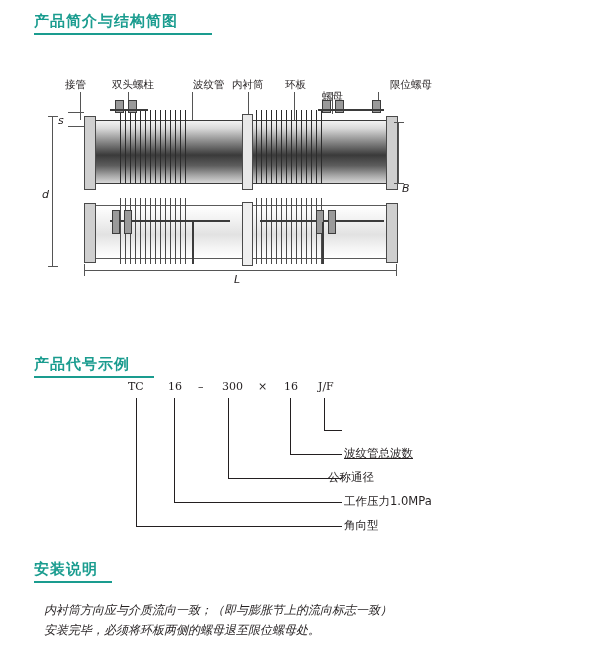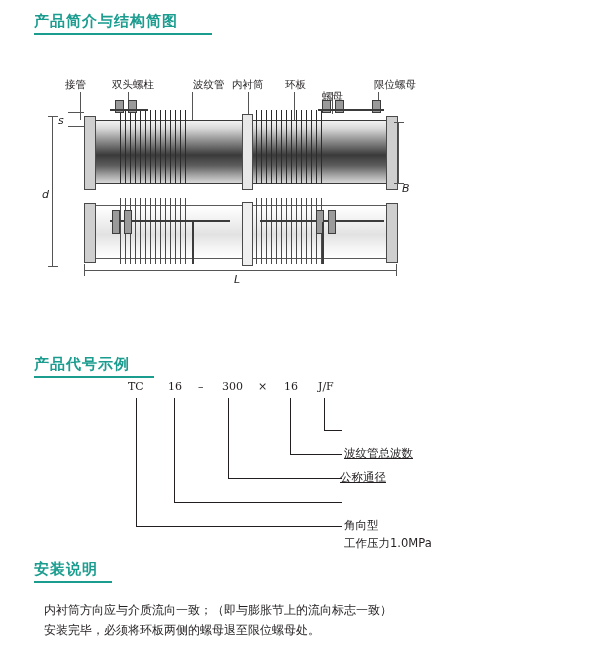--- a/index.html
+++ b/index.html
@@ -120,37 +120,38 @@
     color: #231f20;
   }
 
   
   .note {
     position: absolute;
     font-size: 12px;
     line-height: 20px;
     color: #231f20;
     white-space: nowrap;
+    font-style: italic;
   }
 </style>
 </head>
 <body>
 
 <div class="section-title title-1">产品简介与结构简图</div>
 <div class="teal-underline" style="left:34px; top:33px; width:178px;"></div>
 
 <div class="diagram">
 
   <div class="dlabel" style="left:5px;  top:8px;">接管</div>
   <div class="dlabel" style="left:52px; top:8px;">双头螺柱</div>
   <div class="dlabel" style="left:118px;top:8px;margin-left:15px;">波纹管</div>
   <div class="dlabel" style="left:172px;top:8px;">内衬筒</div>
   <div class="dlabel" style="left:225px;top:8px;">环板</div>
   <div class="dlabel" style="left:262px;top:20px;">螺母</div>
-  <div class="dlabel" style="left:298px;top:8px;padding-left:16px;">限位螺母</div>
+  <div class="dlabel" style="left:314px;top:8px;padding-left:16px;">限位螺母</div>
 
   <div class="vline" style="left:20px;  top:22px; height:28px;"></div>
   <div class="vline" style="left:68px;  top:22px; height:18px;"></div>
   <div class="vline" style="left:132px; top:22px; height:36px;"></div>
   <div class="vline" style="left:188px; top:22px; height:50px;"></div>
   <div class="vline" style="left:234px; top:22px; height:30px;"></div>
   <div class="vline" style="left:272px; top:22px; height:22px;"></div>
   <div class="vline" style="left:318px; top:22px; height:20px;"></div>
   <div class="hline" style="left:188px; top:72px; width:42px;"></div>
 
@@ -221,25 +222,25 @@
 
   <div class="leader-v" style="left:224px; top:18px; height:32px;"></div>
   <div class="leader-h" style="left:224px; top:50px; width:18px;"></div>
 
   <div class="leader-v" style="left:190px; top:18px; height:56px;"></div>
   <div class="leader-h" style="left:190px; top:74px; width:52px;"></div>
   <div class="desc" style="left:244px; top:66px;text-decoration:underline;">波纹管总波数</div>
 
   <div class="leader-v" style="left:128px; top:18px; height:80px;"></div>
   <div class="leader-h" style="left:128px; top:98px; width:114px;"></div>
-  <div class="desc" style="left:240px; top:90px;text-decoration:underline;">公称通径</div>
+  <div class="desc" style="left:228px; top:90px;">公称通径</div>
 
   <div class="leader-v" style="left:74px;  top:18px; height:104px;"></div>
   <div class="leader-h" style="left:74px;  top:122px; width:168px;"></div>
-  <div class="desc" style="left:244px; top:114px;margin-top:42px;">工作压力1.0MPa</div>
+  <div class="desc" style="left:244px; top:114px;">工作压力1.0MPa</div>
 
   <div class="leader-v" style="left:36px;  top:18px; height:128px;"></div>
   <div class="leader-h" style="left:36px;  top:146px; width:206px;"></div>
   <div class="desc" style="left:244px; top:138px;">角向型</div>
 </div>
 
 <div class="section-title title-3">安装说明</div>
 <div class="teal-underline" style="left:34px; top:581px; width:78px;"></div>
 
 <div class="note" style="left:44px; top:600px;">内衬筒方向应与介质流向一致；（即与膨胀节上的流向标志一致）</div>

